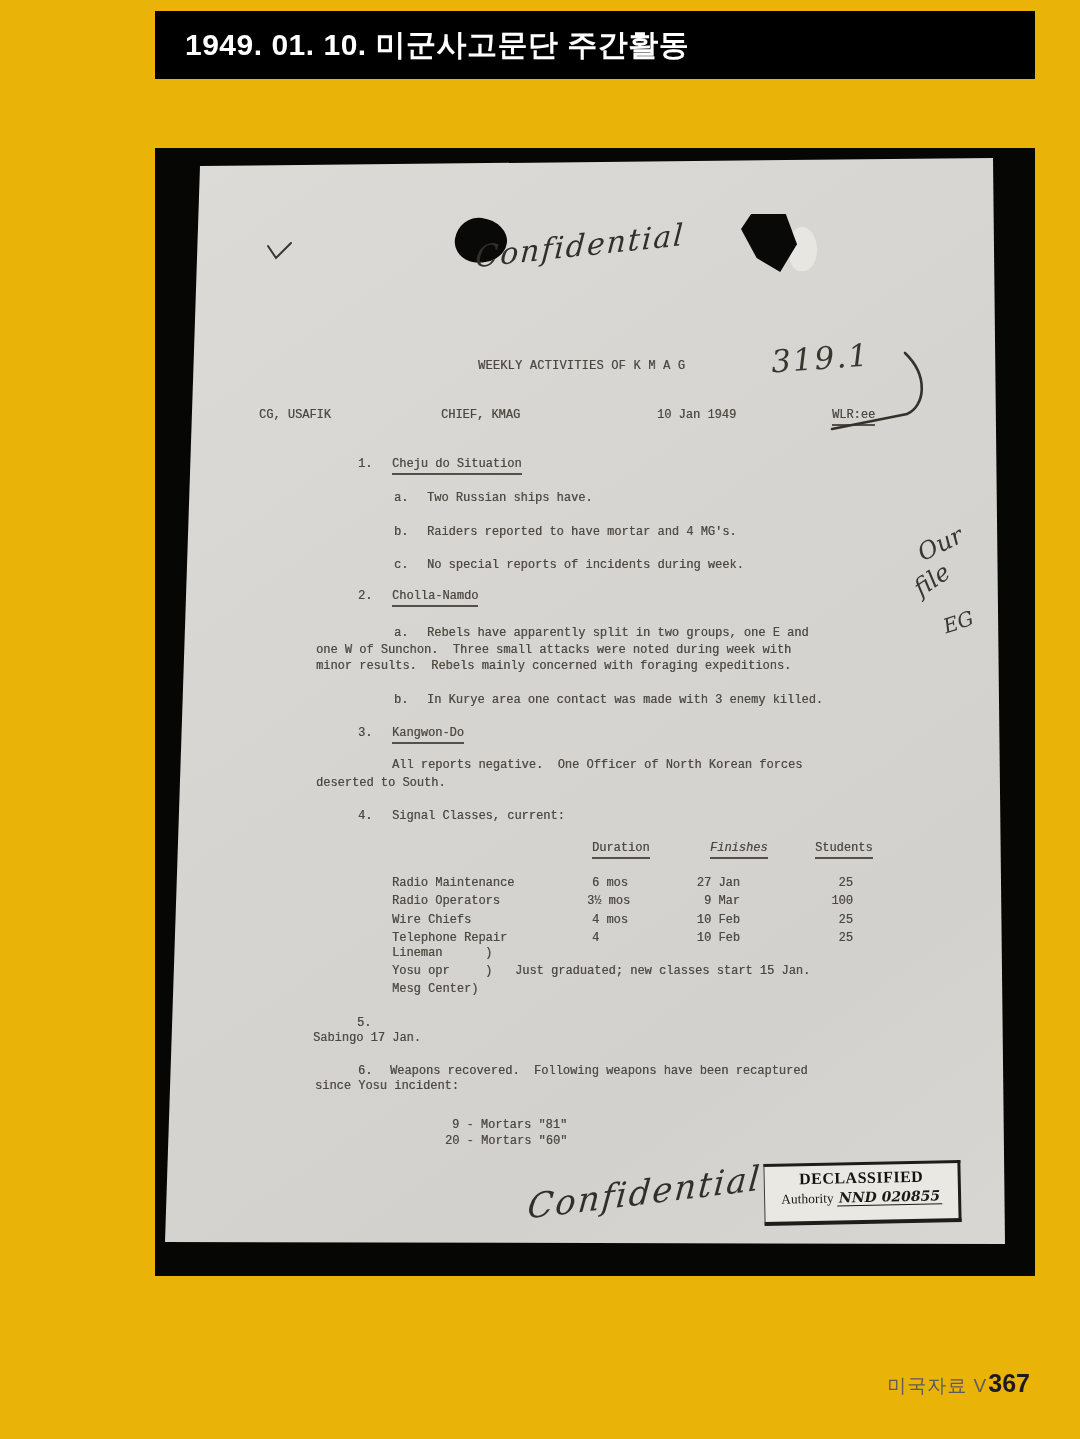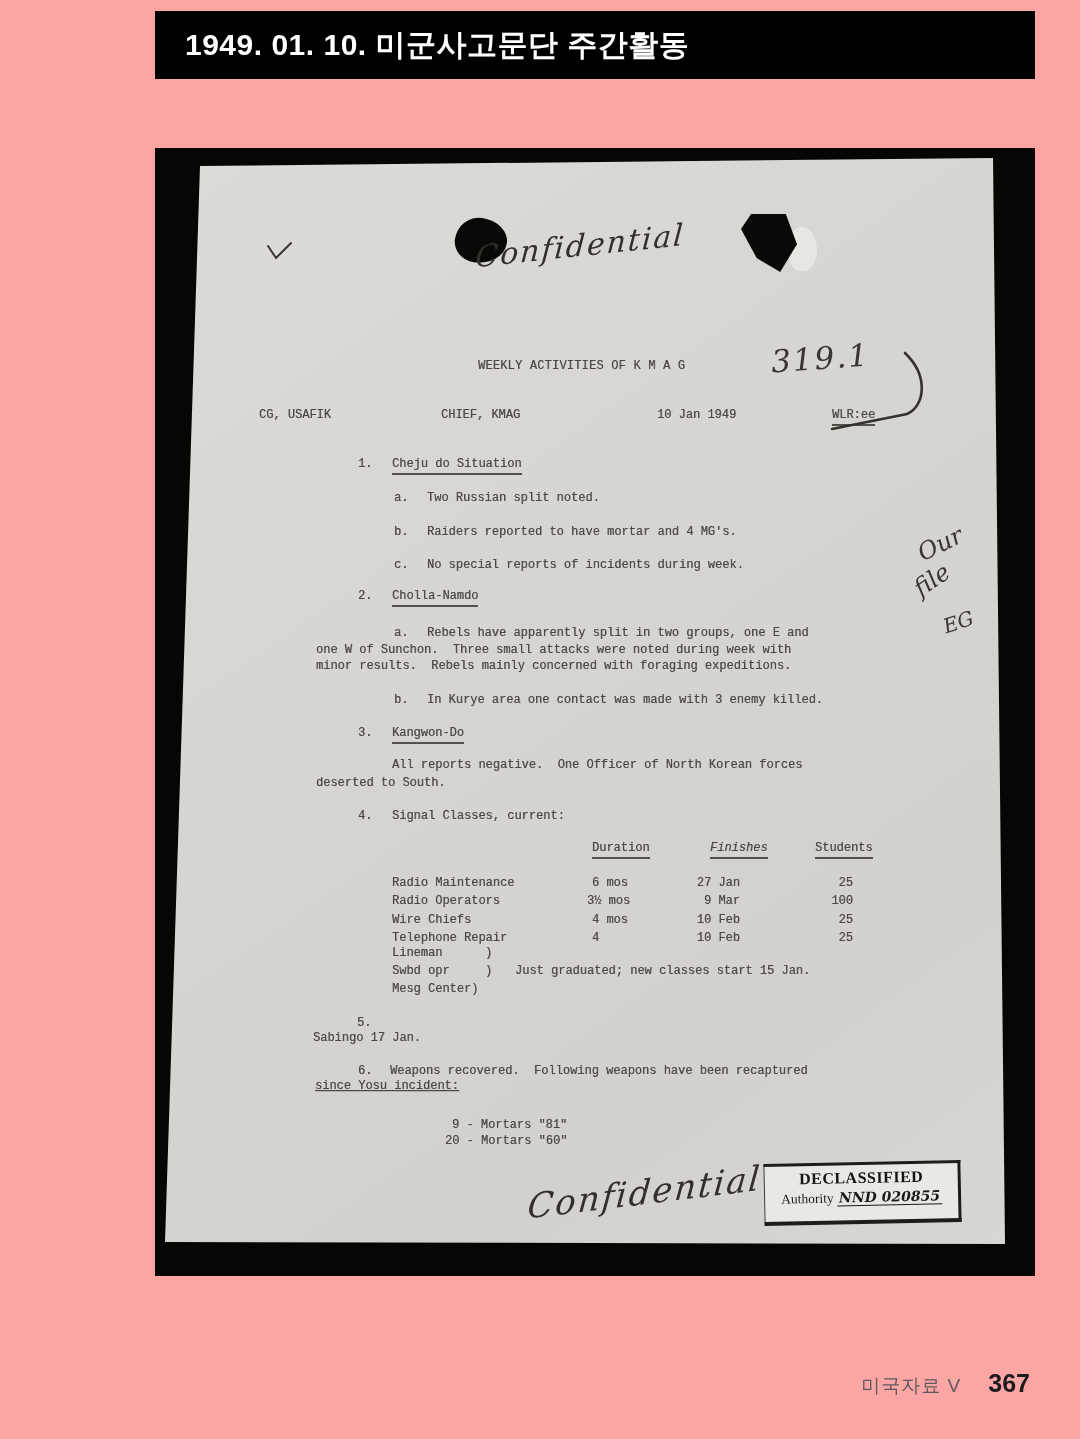--- a/index.html
+++ b/index.html
@@ -1,16 +1,16 @@
 <!DOCTYPE html>
 <html><head>
 <meta charset="utf-8">
 <style>
   html,body{margin:0;padding:0;background:#ffffff;}
-  #page{position:relative;width:1080px;height:1439px;background:#fca5a5;overflow:hidden;
+  #page{position:relative;width:1080px;height:1439px;background:#eab308;overflow:hidden;
         font-family:"Liberation Sans",sans-serif;}
   #header-bar{position:absolute;left:155px;top:11px;width:880px;height:68px;background:#000;
         display:flex;align-items:center;}
   #header-bar .htitle{color:#fff;font-size:30px;font-weight:bold;padding-left:30px;letter-spacing:0.5px;}
   #photo{position:absolute;left:155px;top:148px;width:880px;height:1128px;background:#060605;overflow:hidden;}
   #paper{position:absolute;left:0;top:0;width:880px;height:1128px;
         background:linear-gradient(145deg,#dcdbd7 0%,#d6d5d1 40%,#d2d1cd 75%,#d8d7d3 100%);
         clip-path:polygon(45px 18px,838px 10px,850px 1096px,10px 1094px);}
   .typed{position:absolute;font-family:"Liberation Mono","DejaVu Sans Mono",monospace;
         font-size:12px;line-height:16px;color:#4c4741;white-space:pre;
@@ -21,21 +21,21 @@
   .hand{position:absolute;font-family:"DejaVu Serif",serif;font-style:italic;color:#39362f;}
   .hole{position:absolute;background:#090908;}
   .stamp{position:absolute;left:609px;top:1014px;width:197px;height:62px;background:#e9e8e3;
         border-top:3px solid #1e1d1b;border-bottom:4px solid #1e1d1b;border-left:1px solid #3a3936;
         border-right:3px solid #1e1d1b;transform:rotate(-1.2deg);text-align:center;box-sizing:border-box;}
   .stamp .l1{font-family:"Liberation Serif",serif;font-weight:bold;font-size:16px;color:#151412;
         letter-spacing:0.5px;margin-top:4px;}
   .stamp .l2{font-family:"Liberation Serif",serif;font-size:13.5px;color:#1b1a18;margin-top:2px;}
   .stamp .val{font-family:"DejaVu Serif",serif;font-style:italic;font-weight:bold;font-size:14px;
         border-bottom:1.5px solid #1b1a18;padding:0 2px;}
-  #footer{position:absolute;top:1369px;right:50px;display:flex;align-items:baseline;gap:27px;justify-content:center;}
+  #footer{position:absolute;top:1369px;right:50px;display:flex;align-items:baseline;gap:1px;justify-content:center;}
   #footer .flabel{font-size:19px;color:#5c5a5d;letter-spacing:1px;}
   #footer .fpage{font-size:25px;font-weight:bold;color:#1c1a1d;}
   svg.overlay{position:absolute;left:0;top:0;pointer-events:none;}
 </style>
 </head>
 <body>
 
 <div id="page">
 
   <div id="header-bar">
@@ -55,21 +55,21 @@
     <div class="hand" style="left:616px;top:192px;font-size:31px;transform:rotate(-4deg);letter-spacing:2px;">319.1</div>
 
     <div class="typed" style="left:104px;top:259px;">CG, USAFIK</div>
     <div class="typed" style="left:286px;top:259px;">CHIEF, KMAG</div>
     <div class="typed" style="left:502px;top:259px;">10 Jan 1949</div>
     <div class="typed u" style="left:677px;top:259px;">WLR:ee</div>
 
     <div class="typed" style="left:203px;top:308px;">1.</div>
     <div class="typed u" style="left:237px;top:308px;">Cheju do Situation</div>
     <div class="typed" style="left:239px;top:342px;">a.</div>
-    <div class="typed" style="left:272px;top:342px;">Two Russian split noted.</div>
+    <div class="typed" style="left:272px;top:342px;">Two Russian ships have.</div>
     <div class="typed" style="left:239px;top:376px;">b.</div>
     <div class="typed" style="left:272px;top:376px;">Raiders reported to have mortar and 4 MG's.</div>
     <div class="typed" style="left:239px;top:409px;">c.</div>
     <div class="typed" style="left:272px;top:409px;">No special reports of incidents during week.</div>
 
     <div class="typed" style="left:203px;top:440px;">2.</div>
     <div class="typed u" style="left:237px;top:440px;">Cholla-Namdo</div>
     <div class="typed" style="left:239px;top:477px;">a.</div>
     <div class="typed" style="left:272px;top:477px;">Rebels have apparently split in two groups, one E and</div>
     <div class="typed" style="left:161px;top:494px;">one W of Sunchon.  Three small attacks were noted during week with</div>
@@ -104,30 +104,30 @@
     <div class="typed" style="left:505px;top:764px;width:80px;text-align:right;">10 Feb</div>
     <div class="typed" style="left:650px;top:764px;width:48px;text-align:right;">25</div>
 
     <div class="typed" style="left:237px;top:782px;">Telephone Repair</div>
     <div class="typed" style="left:437px;top:782px;">4</div>
     <div class="typed" style="left:505px;top:782px;width:80px;text-align:right;">10 Feb</div>
     <div class="typed" style="left:650px;top:782px;width:48px;text-align:right;">25</div>
 
     <div class="typed" style="left:237px;top:797px;">Lineman</div>
     <div class="typed" style="left:330px;top:797px;">)</div>
-    <div class="typed" style="left:237px;top:815px;">Swbd opr</div>
+    <div class="typed" style="left:237px;top:815px;">Yosu opr</div>
     <div class="typed" style="left:330px;top:815px;">)</div>
     <div class="typed" style="left:360px;top:815px;">Just graduated; new classes start 15 Jan.</div>
     <div class="typed" style="left:237px;top:833px;">Mesg Center)</div>
 
     <div class="typed" style="left:202px;top:867px;">5.</div>
     <div class="typed" style="left:158px;top:882px;">Sabingo 17 Jan.</div>
     <div class="typed" style="left:203px;top:915px;">6.</div>
     <div class="typed" style="left:235px;top:915px;">Weapons recovered.  Following weapons have been recaptured</div>
-    <div class="typed" style="left:160px;top:930px;text-decoration:underline;">since Yosu incident:</div>
+    <div class="typed" style="left:160px;top:930px;">since Yosu incident:</div>
     <div class="typed" style="left:297px;top:969px;">9 - Mortars "81"</div>
     <div class="typed" style="left:290px;top:985px;">20 - Mortars "60"</div>
 
     <div class="hand" style="left:762px;top:382px;font-size:24px;transform:rotate(-26deg);">Our</div>
     <div class="hand" style="left:758px;top:418px;font-size:24px;transform:rotate(-34deg);">file</div>
     <div class="hand" style="left:788px;top:462px;font-size:20px;transform:rotate(-18deg);">EG</div>
 
     <div class="script" style="left:372px;top:1024px;font-size:34px;transform:rotate(-7deg) skewX(-12deg);">Confidential</div>
 
     <div class="stamp">

